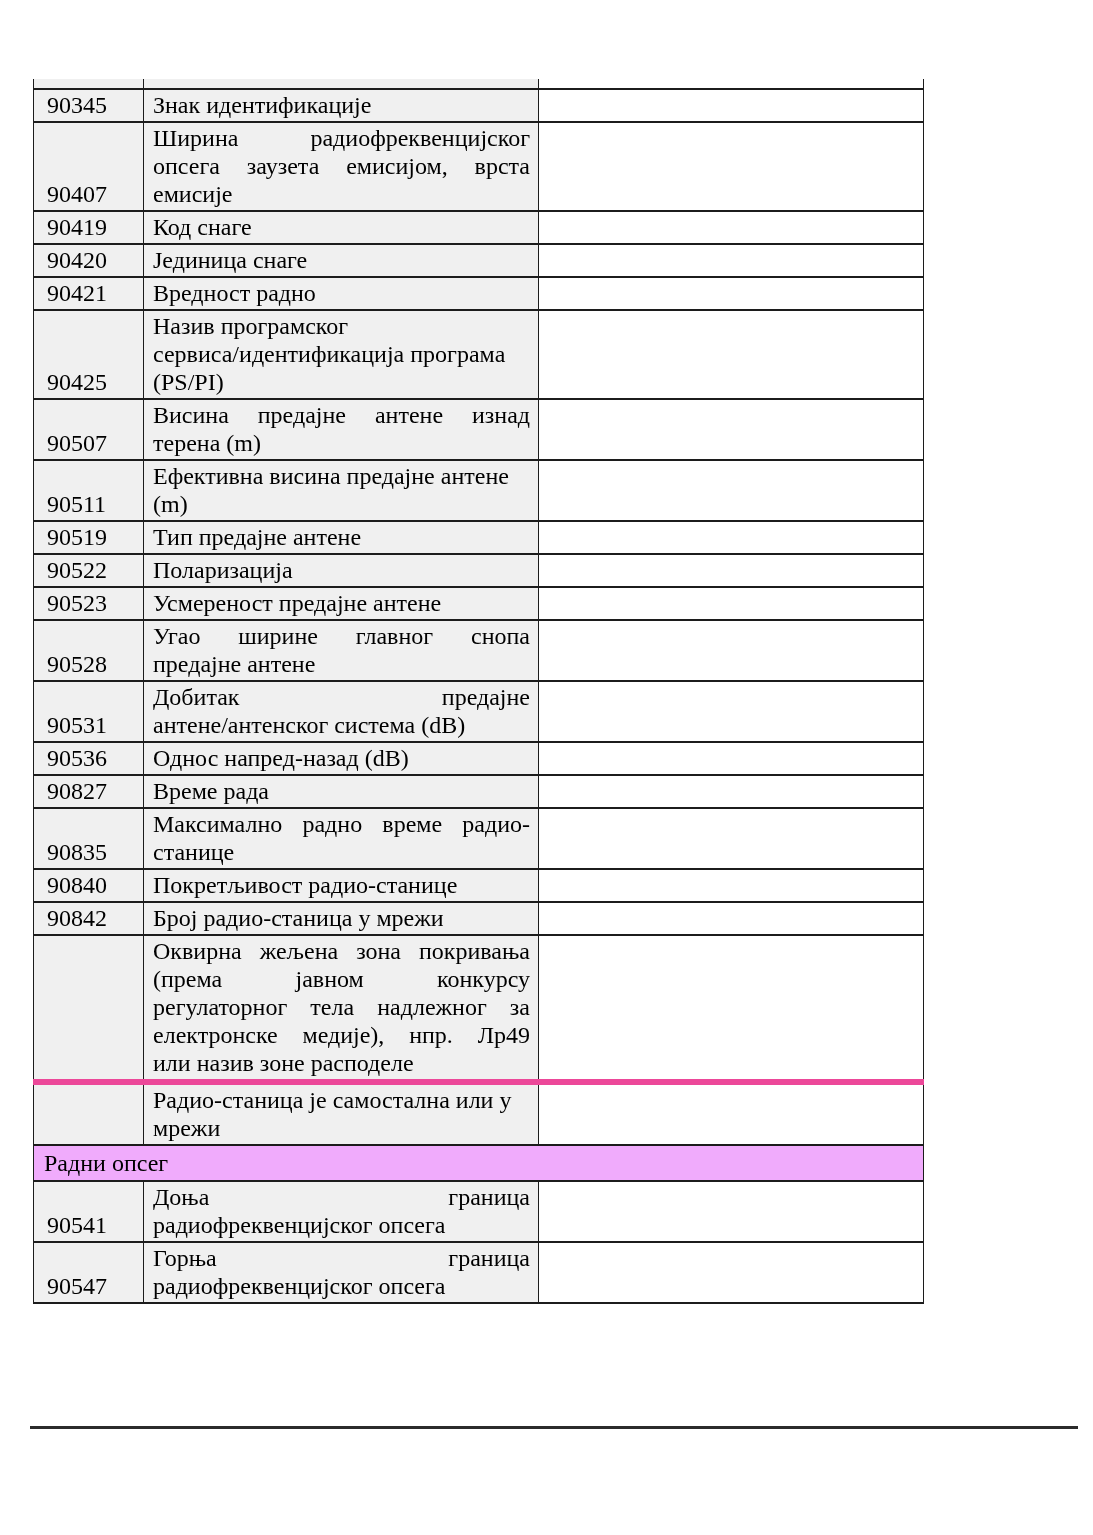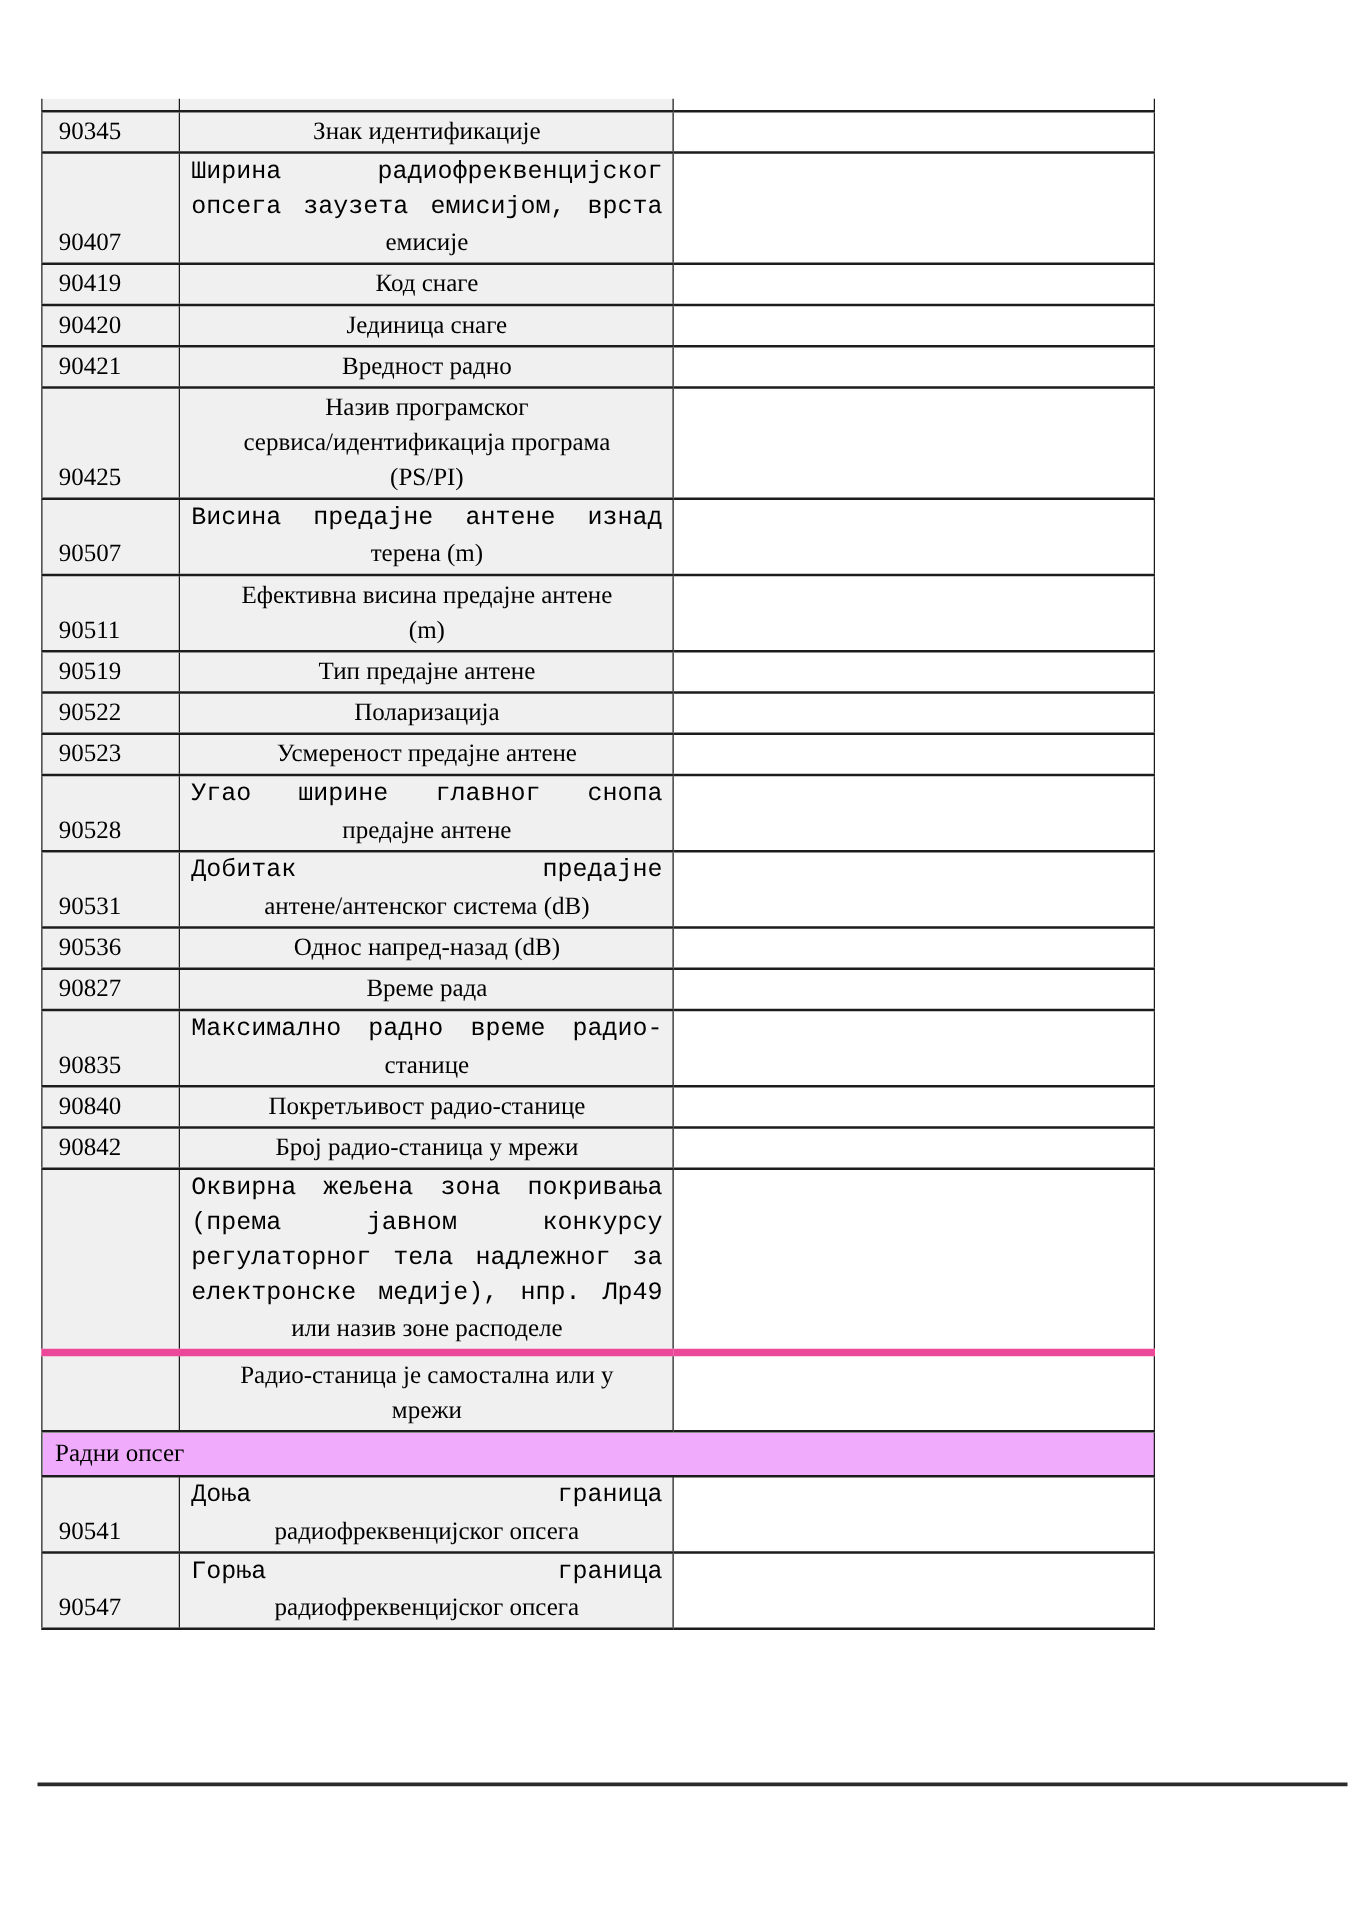--- a/index.html
+++ b/index.html
@@ -14,21 +14,21 @@
     width: 1093px; height: 1535px;
     background: #ffffff;
     overflow: hidden;
   }
   table.param-table {
     position: absolute;
     left: 33px; top: 79px;
     border-collapse: collapse;
     table-layout: fixed;
     width: 890px;
-    font-size: 20px;
+    font-size: 24px;
     line-height: 28px;
   }
   td {
     border-left: 1px solid #1c1c1c;
     border-bottom: 2px solid #1c1c1c;
     vertical-align: top;
     overflow: hidden;
   }
   td:last-child { border-right: 1px solid #1c1c1c; }
   tr.sliver td { border-top: none; height: 9px; padding: 0; }
@@ -39,22 +39,22 @@
   }
   .label-cell {
     background: #f0f0f0;
     padding: 1px 8px 2px 9px;
   }
   .value-cell { background: #ffffff; }
   .section-cell {
     background: #f0abfc;
     padding: 3px 8px 3px 10px;
   }
-  .line { text-align: center; }
-  .line.stretch { text-align: justify; text-align-last: justify; font-family: Liberation Mono, monospace; }
+  .line { text-align: left; }
+  .line.stretch { text-align: justify; text-align-last: justify; }
   tr.faint-bottom td { border-bottom: 6px solid #ec4899; }
   .footer-rule {
     position: absolute;
     left: 30px; top: 1426px;
     width: 1048px; height: 3px;
     background: #2b2b2b;
   }
 </style>
 </head>
 <body>

